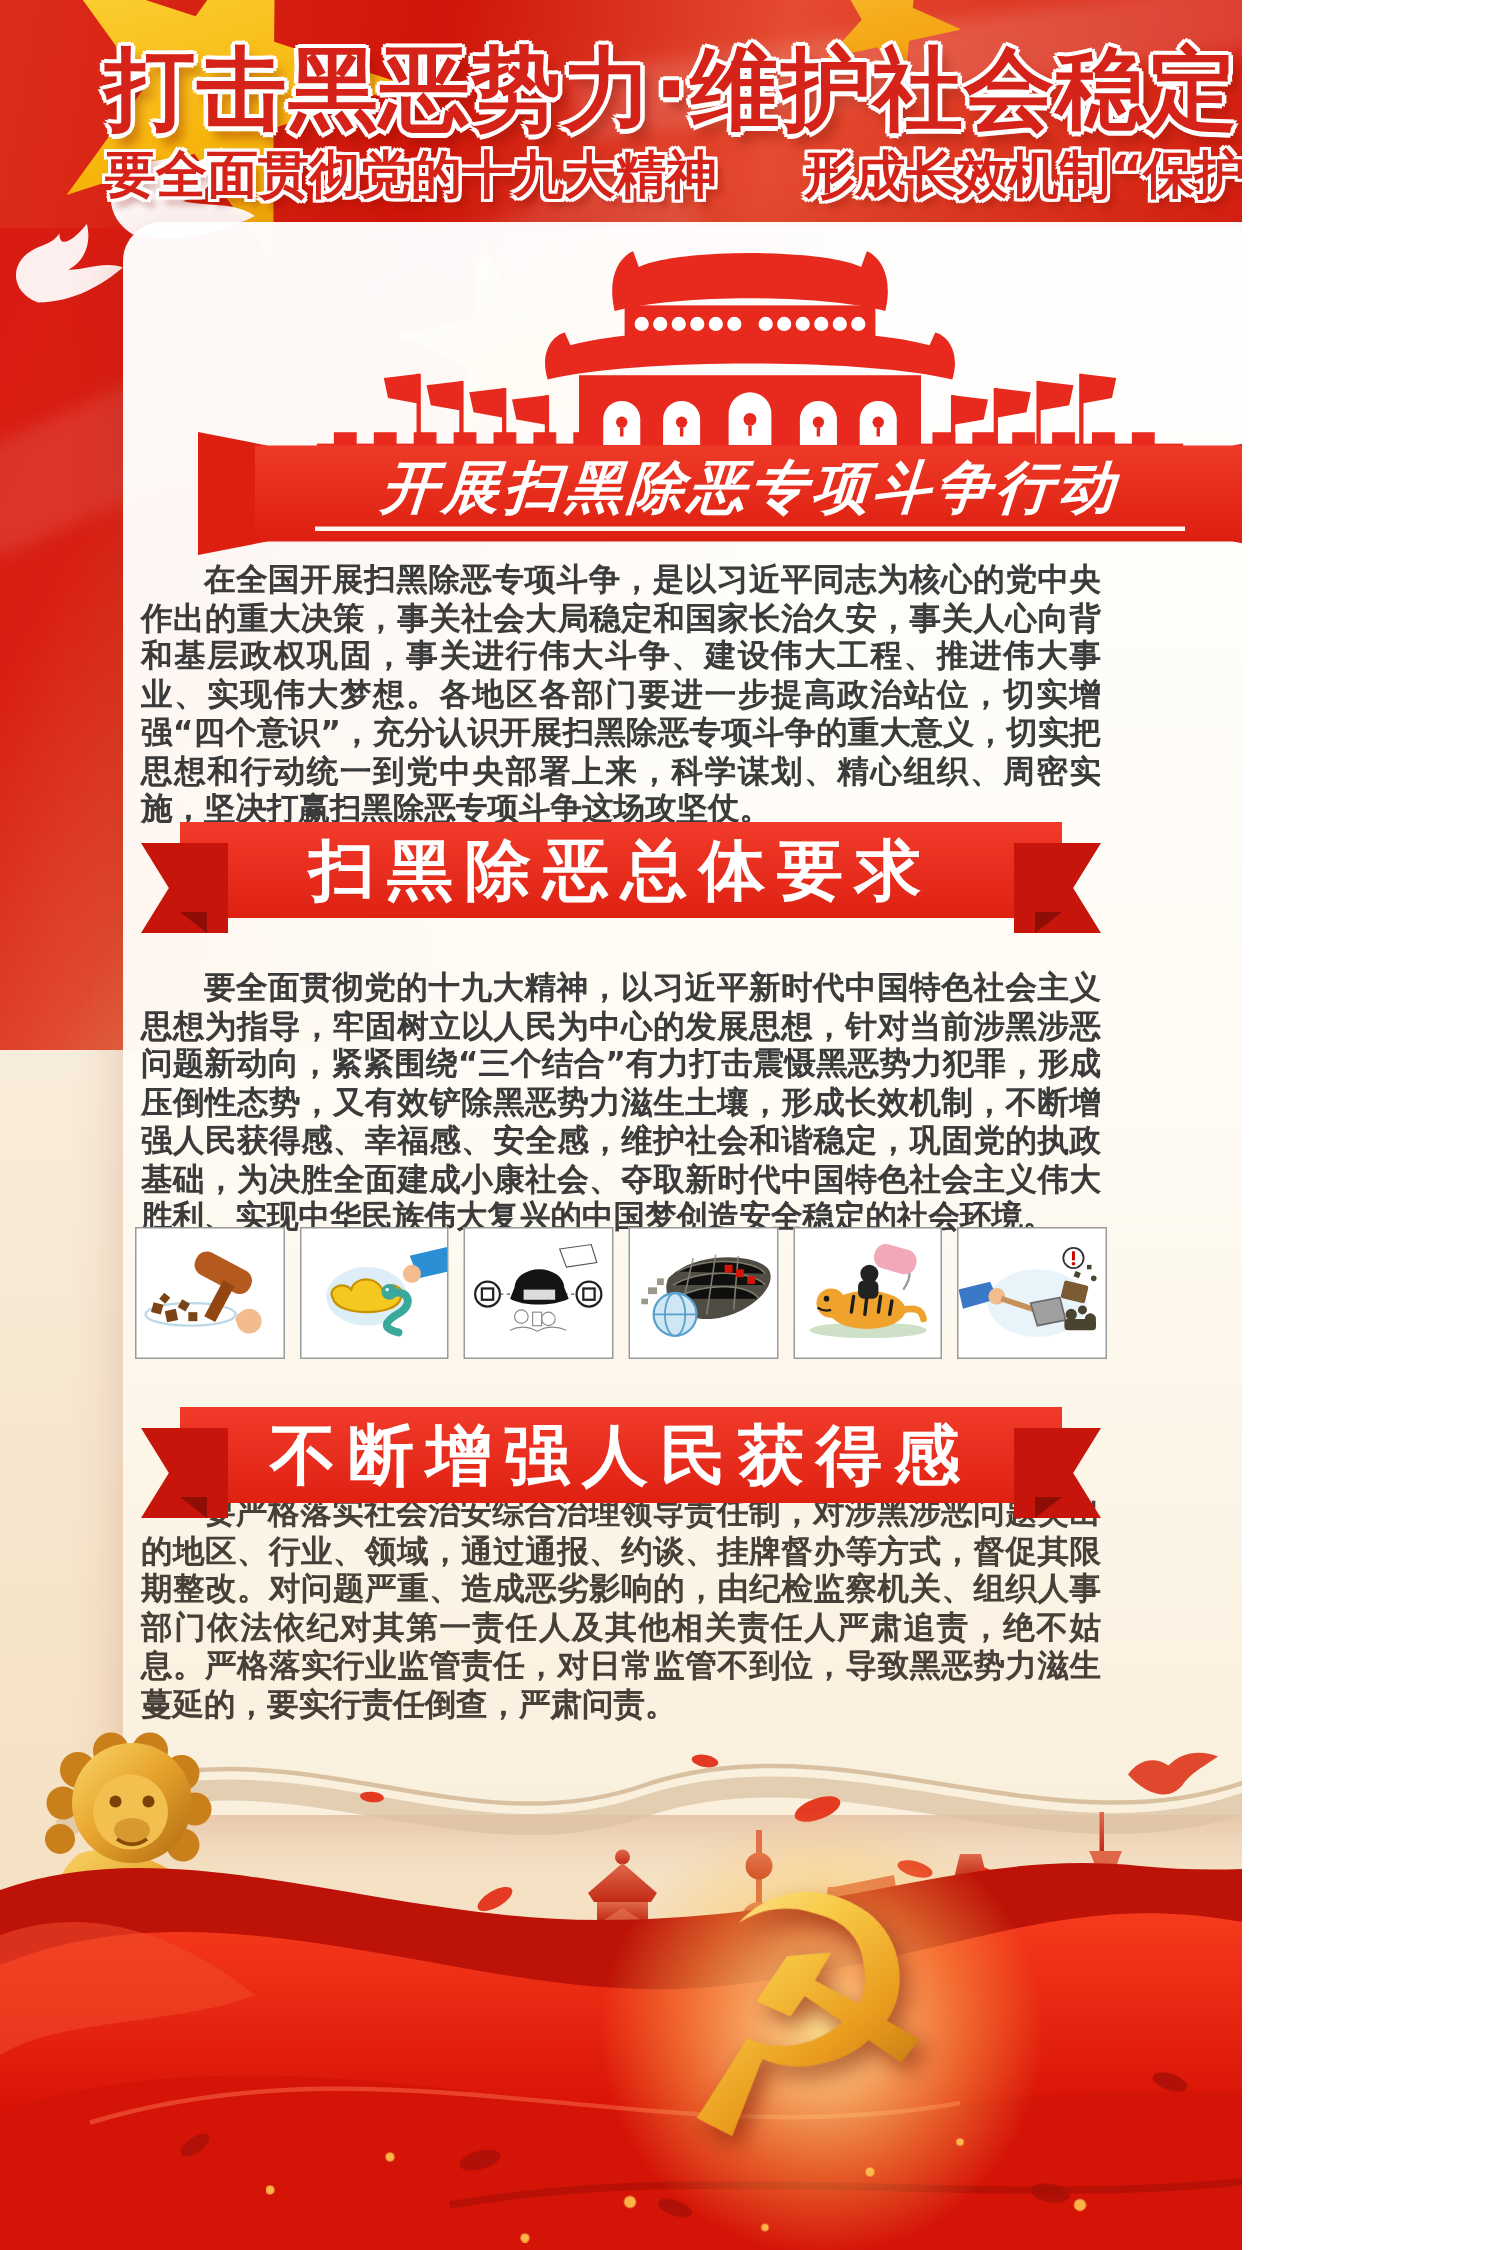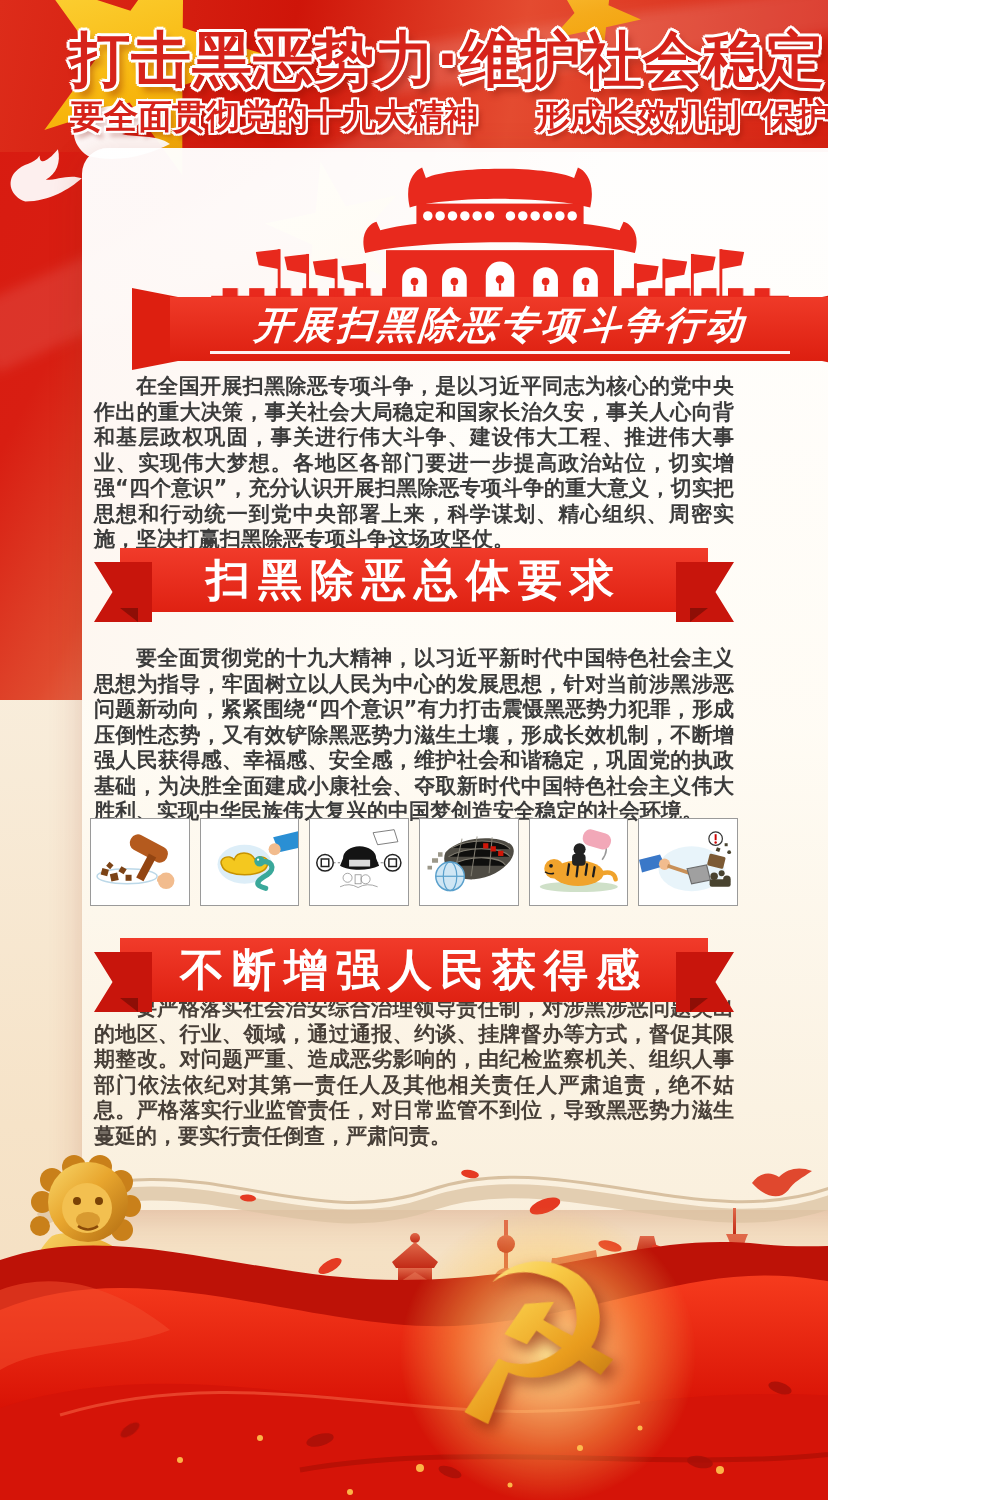--- a/index.html
+++ b/index.html
@@ -196,21 +196,21 @@
 
   <div class="para p1">在全国开展扫黑除恶专项斗争，是以习近平同志为核心的党中央作出的重大决策，事关社会大局稳定和国家长治久安，事关人心向背和基层政权巩固，事关进行伟大斗争、建设伟大工程、推进伟大事业、实现伟大梦想。各地区各部门要进一步提高政治站位，切实增强“四个意识”，充分认识开展扫黑除恶专项斗争的重大意义，切实把思想和行动统一到党中央部署上来，科学谋划、精心组织、周密实施，坚决打赢扫黑除恶专项斗争这场攻坚仗。</div>
 
   <div class="ribbon h1">
     <div class="tail l"></div>
     <div class="tail r"></div>
     <div class="fold l"></div>
     <div class="fold r"></div>
     <span class="label">扫黑除恶总体要求</span>
   </div>
-  <div class="para p2">要全面贯彻党的十九大精神，以习近平新时代中国特色社会主义思想为指导，牢固树立以人民为中心的发展思想，针对当前涉黑涉恶问题新动向，紧紧围绕“四个意识”有力打击震慑黑恶势力犯罪，形成压倒性态势，又有效铲除黑恶势力滋生土壤，形成长效机制，不断增强人民获得感、幸福感、安全感，维护社会和谐稳定，巩固党的执政基础，为决胜全面建成小康社会、夺取新时代中国特色社会主义伟大胜利、实现中华民族伟大复兴的中国梦创造安全稳定的社会环境。</div>
+  <div class="para p2">要全面贯彻党的十九大精神，以习近平新时代中国特色社会主义思想为指导，牢固树立以人民为中心的发展思想，针对当前涉黑涉恶问题新动向，紧紧围绕“三个结合”有力打击震慑黑恶势力犯罪，形成压倒性态势，又有效铲除黑恶势力滋生土壤，形成长效机制，不断增强人民获得感、幸福感、安全感，维护社会和谐稳定，巩固党的执政基础，为决胜全面建成小康社会、夺取新时代中国特色社会主义伟大胜利、实现中华民族伟大复兴的中国梦创造安全稳定的社会环境。</div>
 
   <div class="cartoons">
     <div class="cartoon">
       <svg viewBox="0 0 130 86">
         <ellipse cx="48" cy="62" rx="40" ry="10" fill="none" stroke="#bcd8e8" stroke-width="2"></ellipse>
         <g fill="#7c4316">
             <rect x="14" y="52" width="9" height="9" transform="rotate(15 18 56)"></rect>
             <rect x="26" y="58" width="10" height="10" transform="rotate(-12 31 63)"></rect>
             <rect x="38" y="50" width="8" height="8" transform="rotate(30 42 54)"></rect>
             <rect x="22" y="44" width="7" height="7" transform="rotate(40 25 47)"></rect>

